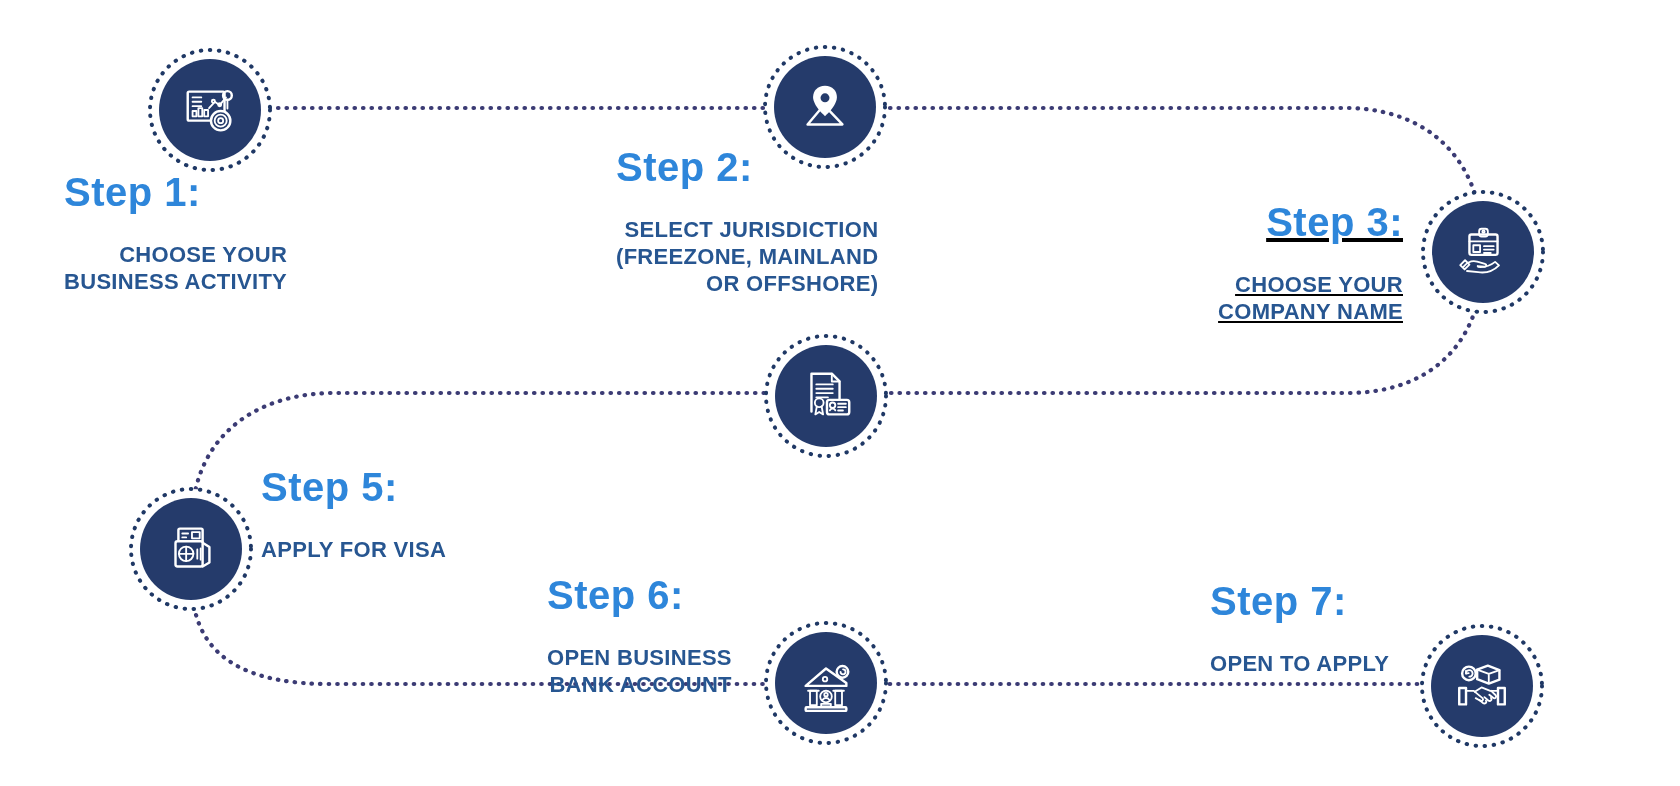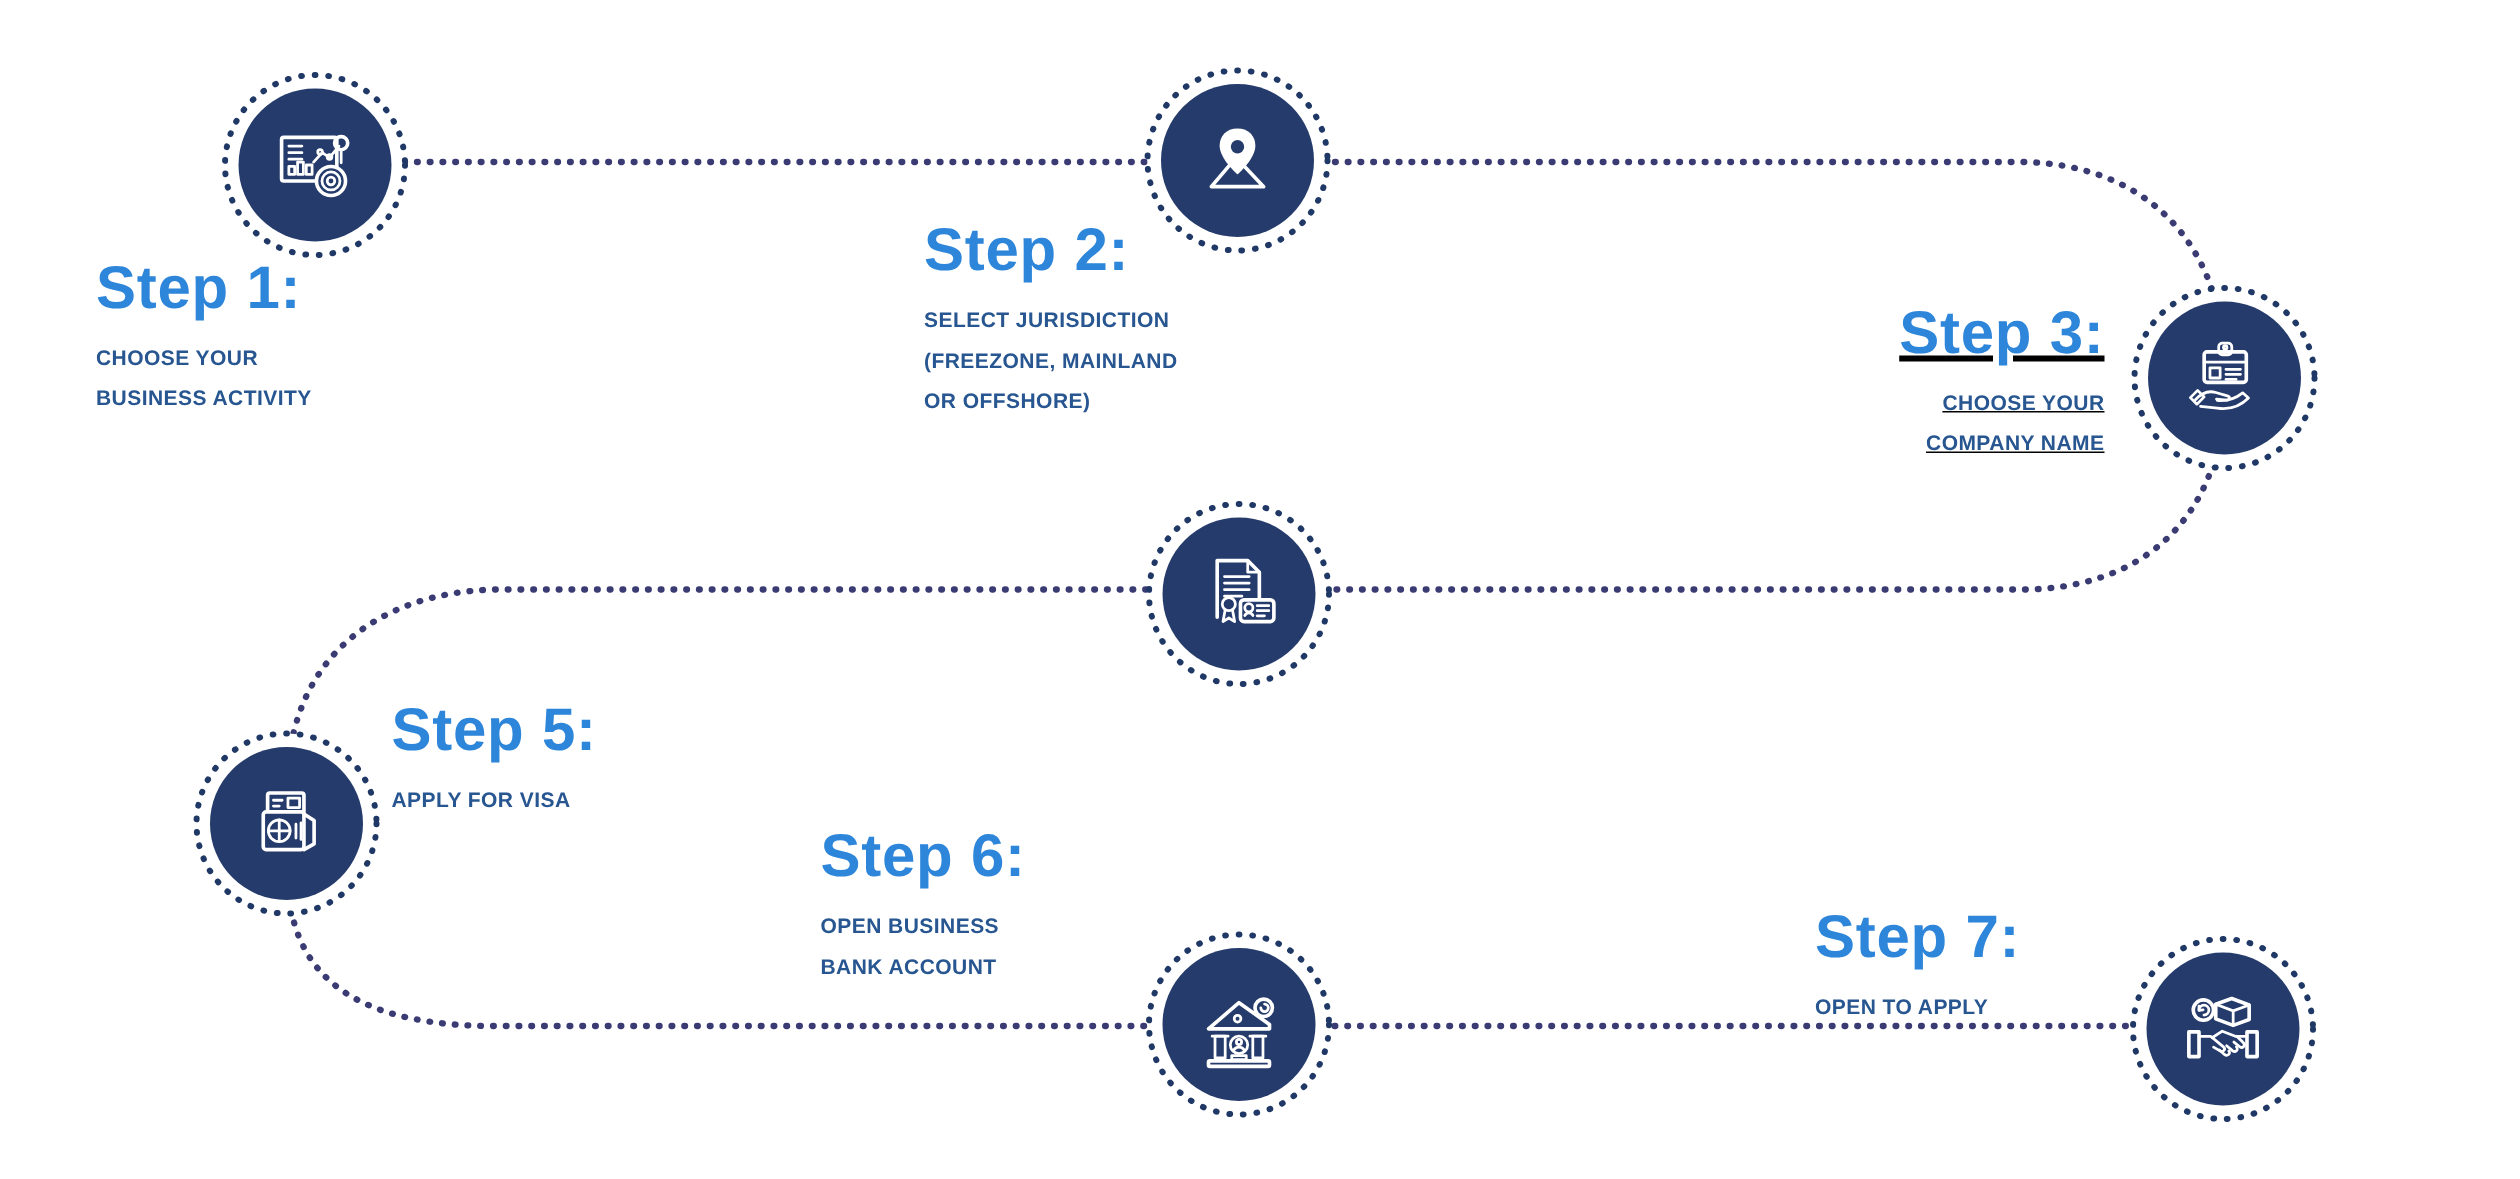--- a/index.html
+++ b/index.html
@@ -52,25 +52,26 @@
   .step-text{position:absolute;z-index:3;}
   .step-text.align-right{text-align:right;text-decoration:underline;}
   .step-title{
     display:block;
     font-size:40px;font-weight:700;line-height:42px;
     color:var(--title-blue);
     letter-spacing:0.5px;
   }
   .step-caption{
     display:block;
-    margin-top:12px;
-    font-size:14px;font-weight:700;line-height:27px;
+    margin-top:28px;
+    font-size:22px;font-weight:700;line-height:27px;
     color:var(--caption-navy);
     letter-spacing:0.3px;
     white-space:pre-line;
+    text-align:right;
   }
 </style>
 </head>
 <body>
 
 <div class="canvas">
 
   <svg class="connector" width="1680" height="786" viewBox="0 0 1680 786">
     <path d="M 210 108 H 1350
              C 1425 110, 1477 155, 1483 235
@@ -237,24 +238,24 @@
     <span class="step-caption">CHOOSE YOUR
 COMPANY NAME</span>
   </div>
 
 
   <div class="step-text" style="left:261px;top:466px">
     <span class="step-title">Step 5:</span>
     <span class="step-caption">APPLY FOR VISA</span>
   </div>
 
-  <div class="step-text" style="left:547px;top:550px">
+  <div class="step-text" style="left:547px;top:574px">
     <span class="step-title">Step 6:</span>
     <span class="step-caption">OPEN BUSINESS
 BANK ACCOUNT</span>
   </div>
 
-  <div class="step-text" style="left:1210px;top:604px">
+  <div class="step-text" style="left:1210px;top:580px">
     <span class="step-title">Step 7:</span>
     <span class="step-caption">OPEN TO APPLY</span>
   </div>
 
 </div>
 
 </body></html>

